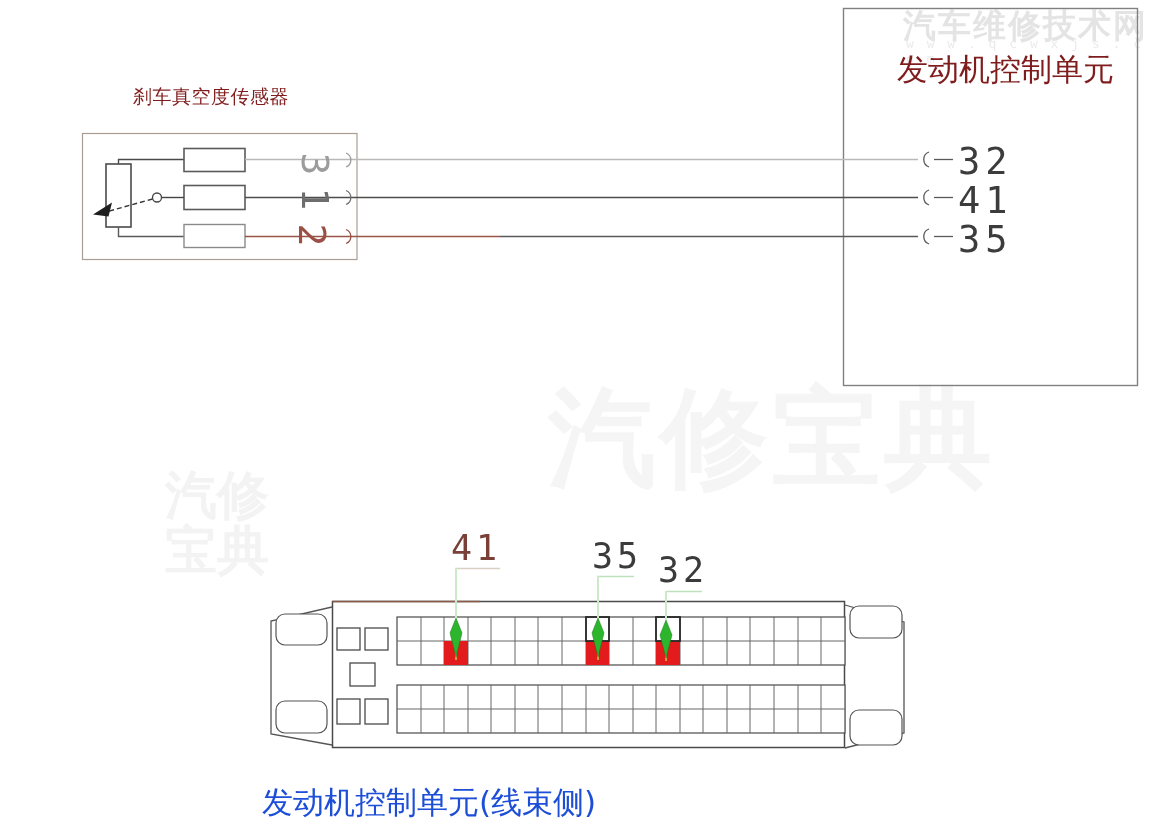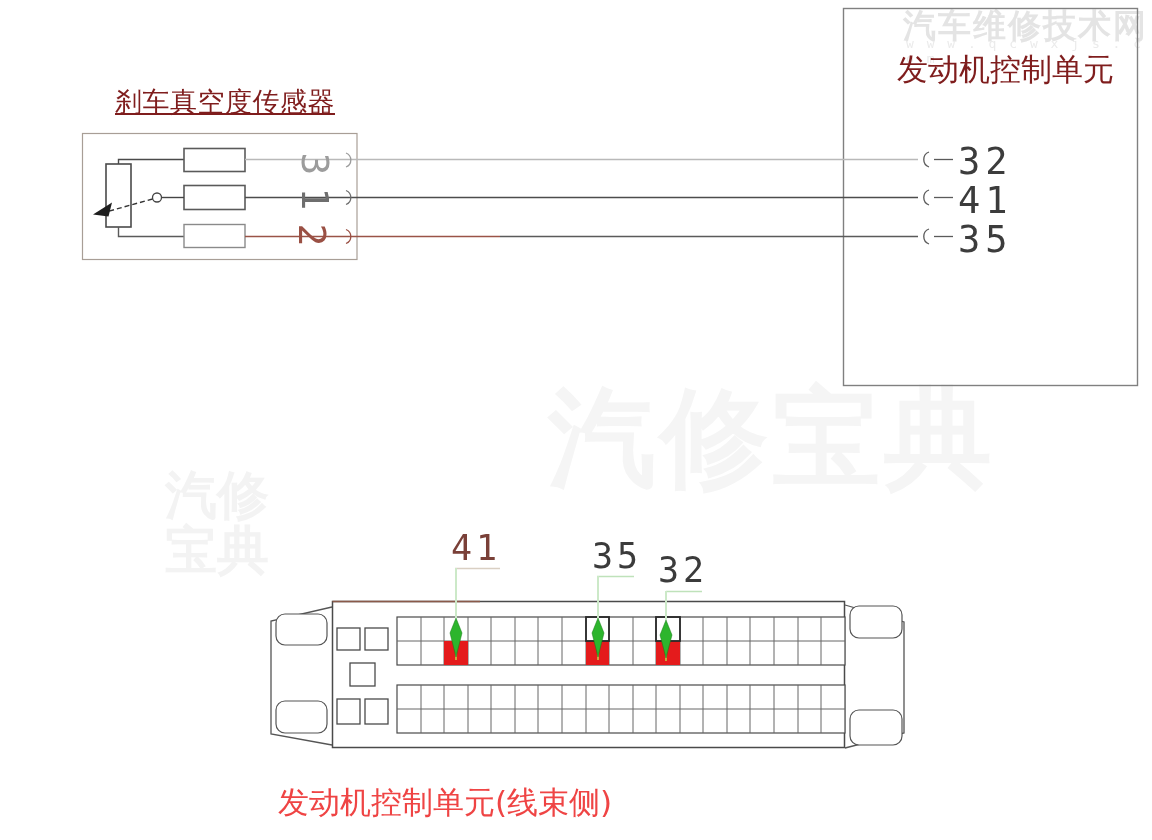--- a/index.html
+++ b/index.html
@@ -7,35 +7,35 @@
     position:relative;width:1152px;height:840px;background:#ffffff;
     overflow:hidden;font-family:"DejaVu Sans",sans-serif;
   }
   .abs{position:absolute;}
   .cjk{font-family:"DejaVu Sans",sans-serif;color:#7f1d1d;white-space:nowrap;}
   .cad-num{font-family:"DejaVu Sans Mono",monospace;font-weight:400;white-space:nowrap;}
   .wm1{left:903px;top:4px;font-size:33px;font-weight:bold;letter-spacing:2px;color:#e4e4e4;}
   .wm2{left:906px;top:36px;font-size:13px;letter-spacing:2.5px;color:#ebebeb;font-family:"DejaVu Sans Mono",monospace;}
   .wm-center{left:548px;top:366px;font-size:108px;font-weight:bold;letter-spacing:4px;color:#f5f5f5;white-space:nowrap;}
   .wm-left{left:165px;top:468px;width:135px;font-size:52px;font-weight:bold;color:#f3f3f3;line-height:1.05;}
-  .sensor-title{left:115px;top:84px;font-size:27px;letter-spacing:.5px;text-decoration:underline;}
+  .sensor-title{left:133px;top:84px;font-size:19px;letter-spacing:.5px;}
   .ecu-title{left:897px;top:49px;font-size:31px;}
   .rot-pin{width:40px;height:40px;text-align:center;line-height:40px;font-size:38px;transform:rotate(90deg);font-family:"DejaVu Sans Mono",monospace;}
   .pin3{left:295px;top:144px;color:#9c9c9c;}
   .pin1{left:295px;top:179px;color:#6e6e6e;}
   .pin2{left:292px;top:215px;color:#9a5044;}
   .ecu-pin{left:958px;font-size:37px;letter-spacing:5px;color:#3c3c3c;}
   .ecu-pin-32{top:140px;}
   .ecu-pin-41{top:179px;}
   .ecu-pin-35{top:218px;}
   .callout{font-size:35px;letter-spacing:4px;}
   .callout-41{left:451px;top:528px;color:#7a4038;}
   .callout-35{left:592px;top:536px;color:#3b3b3b;}
   .callout-32{left:658px;top:550px;color:#3b3b3b;}
-  .caption{left:278px;top:782px;font-size:31px;color:#ef4444;}
+  .caption{left:262px;top:782px;font-size:31px;color:#1d4ed8;}
   svg{position:absolute;left:0;top:0;}
 </style>
 </head>
 <body>
 
 <div class="canvas">
 
   <div class="abs wm1">汽车维修技术网</div>
   <div class="abs wm2">w w w . q c w x j s . c o m</div>
   <div class="abs wm-center">汽修宝典</div>

